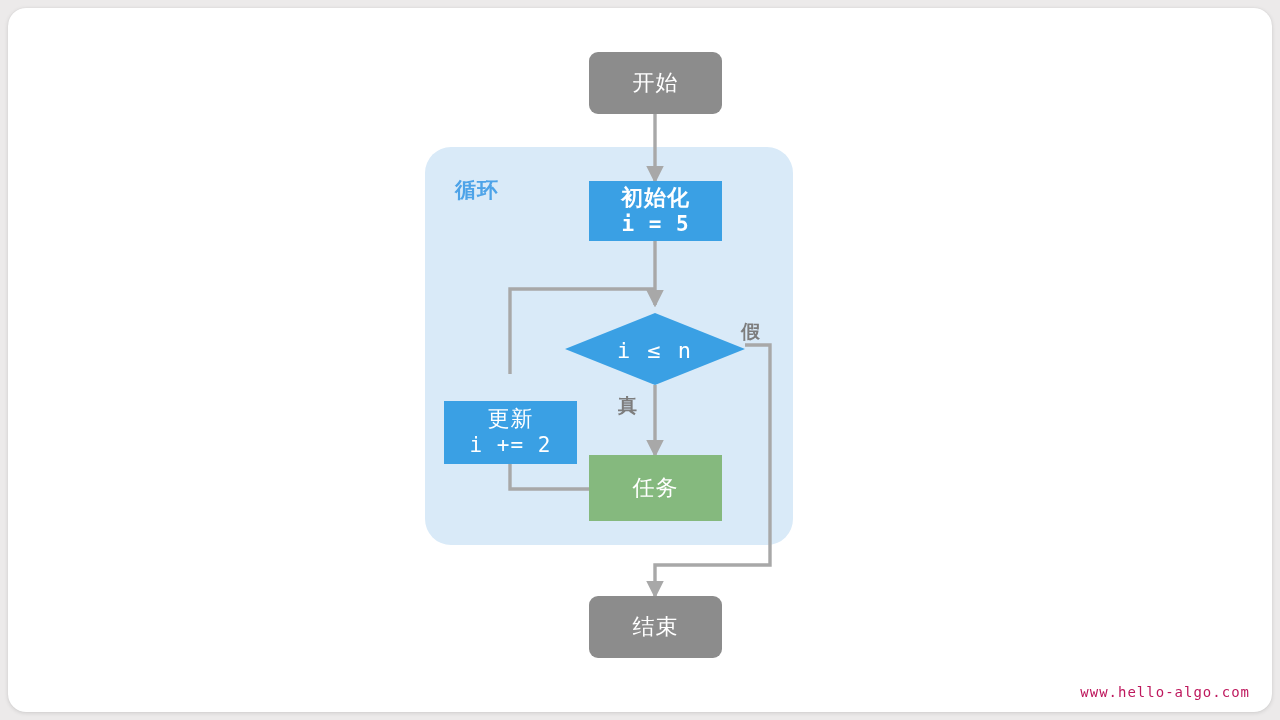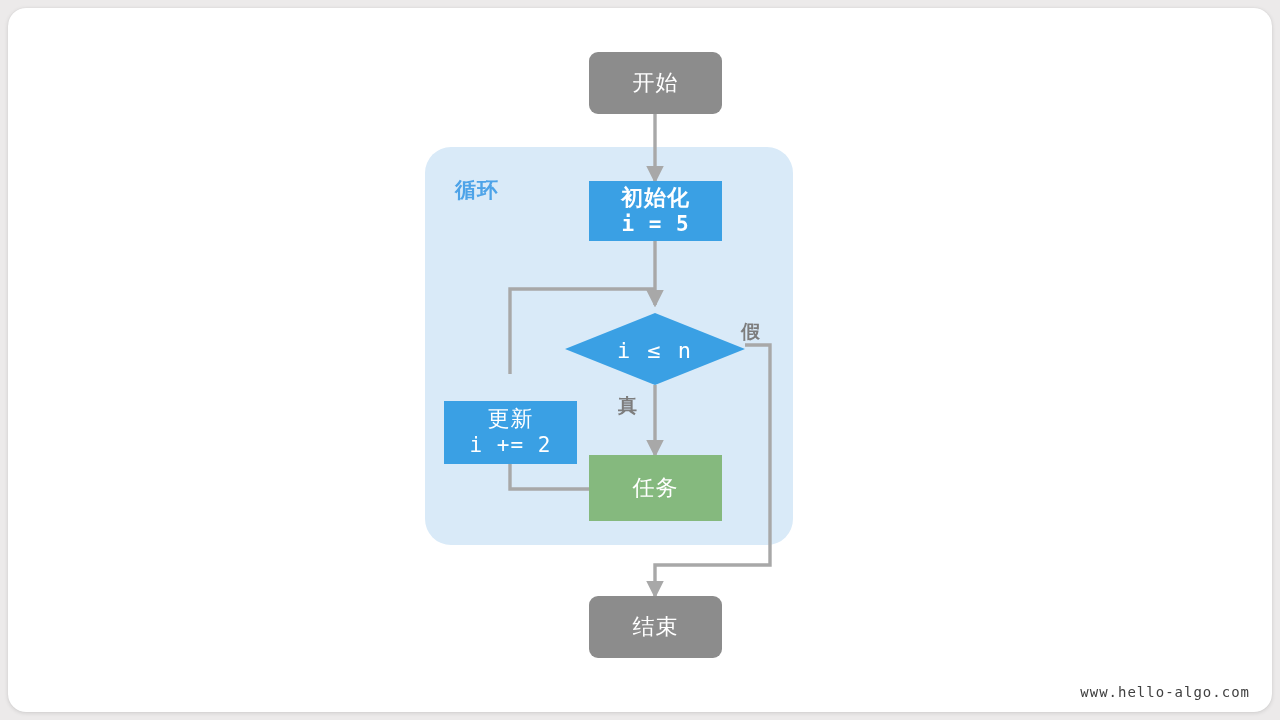--- a/index.html
+++ b/index.html
@@ -96,21 +96,21 @@
     position: absolute;
     color: #7d7d7d;
     font-family: "DejaVu Sans", "Liberation Sans", sans-serif;
     font-size: 19px;
     font-weight: bold;
   }
   .watermark {
     position: absolute;
     right: 22px;
     bottom: 12px;
-    color: #404040;
+    color: #be185d;
     font-family: "DejaVu Sans Mono", "Liberation Mono", monospace;
     font-size: 14px;
     letter-spacing: 1px;
   }
 </style>
 </head>
 <body>
 
 <div id="canvas">
   <div id="diagram">

